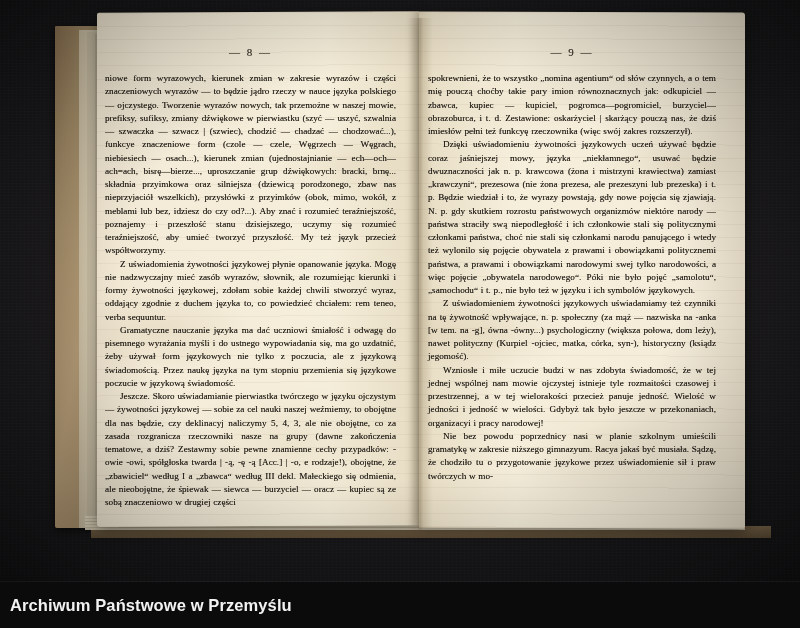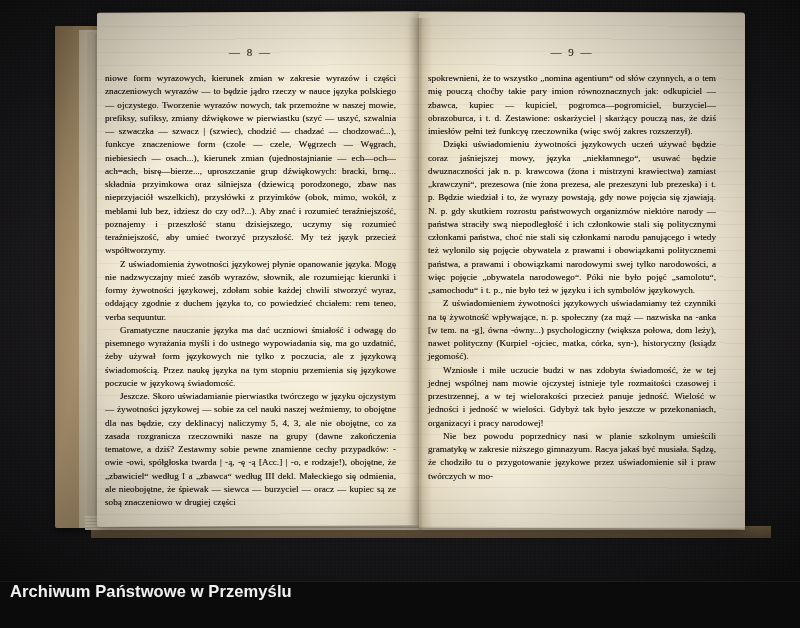--- a/index.html
+++ b/index.html
@@ -171,21 +171,21 @@
     background:radial-gradient(ellipse 55% 45% at 44% 34%,
         rgba(255,238,200,.07), rgba(0,0,0,0) 70%);
   }
 
   
   .watermark{
     position:absolute;
     left:0; bottom:0;
     width:800px; height:46px;
     background:#0b0b0b;
-    display:flex;
+    display:flex;align-items:center;
     box-shadow:0 -1px 0 rgba(255,255,255,.05);
   }
   .watermark .wm-text{
     margin-left:10px;
     color:#f2f2f2;
     font-family:"Liberation Sans", sans-serif;
     font-size:16.5px;
     font-weight:bold;
     letter-spacing:.1px;
   }

